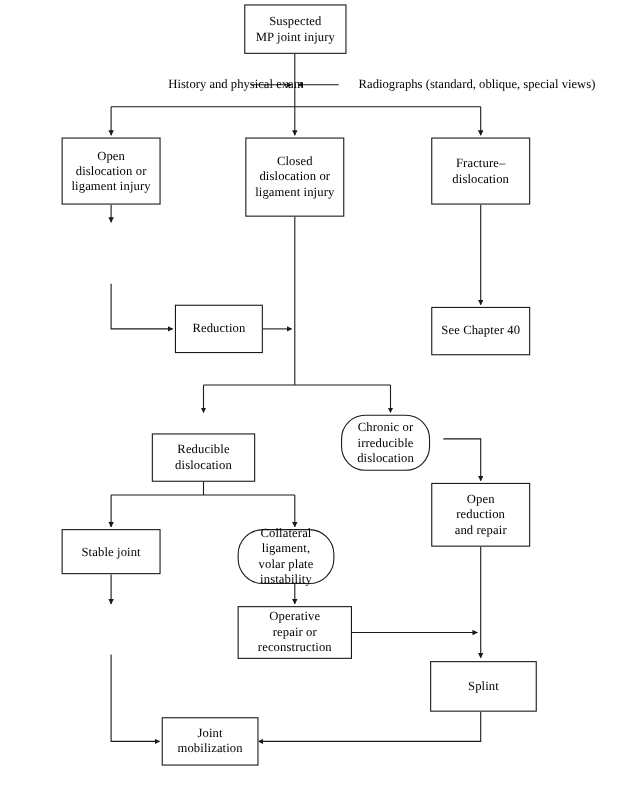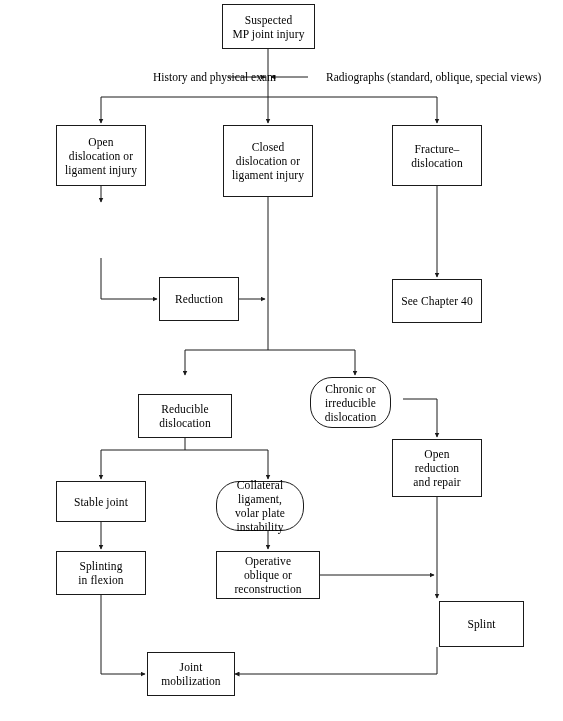--- a/index.html
+++ b/index.html
@@ -140,25 +140,23 @@
   <div class="node" style="left:392px; top:439px; width:90px; height:58px;">Open
 reduction
 and repair</div>
 
   <div class="node" style="left:56px; top:481px; width:90px; height:41px;">Stable joint</div>
 
   <div class="node" style="left:216px; top:481px; width:88px; height:50px;border-radius:23px;">Collateral ligament,
 volar plate
 instability</div>
 
-  <div class="node" style="left:56px; top:551px; width:90px; height:44px;">Splinting
-in flexion</div>
 
   <div class="node" style="left:216px; top:551px; width:104px; height:48px;">Operative
-oblique or
+repair or
 reconstruction</div>
 
-  <div class="node" style="left:391px; top:601px; width:85px; height:46px;margin-left:48px;">Splint</div>
+  <div class="node" style="left:391px; top:601px; width:97px; height:46px;">Splint</div>
 
   <div class="node" style="left:147px; top:652px; width:88px; height:44px;">Joint
 mobilization</div>
 
 </div>
 
 </body></html>

